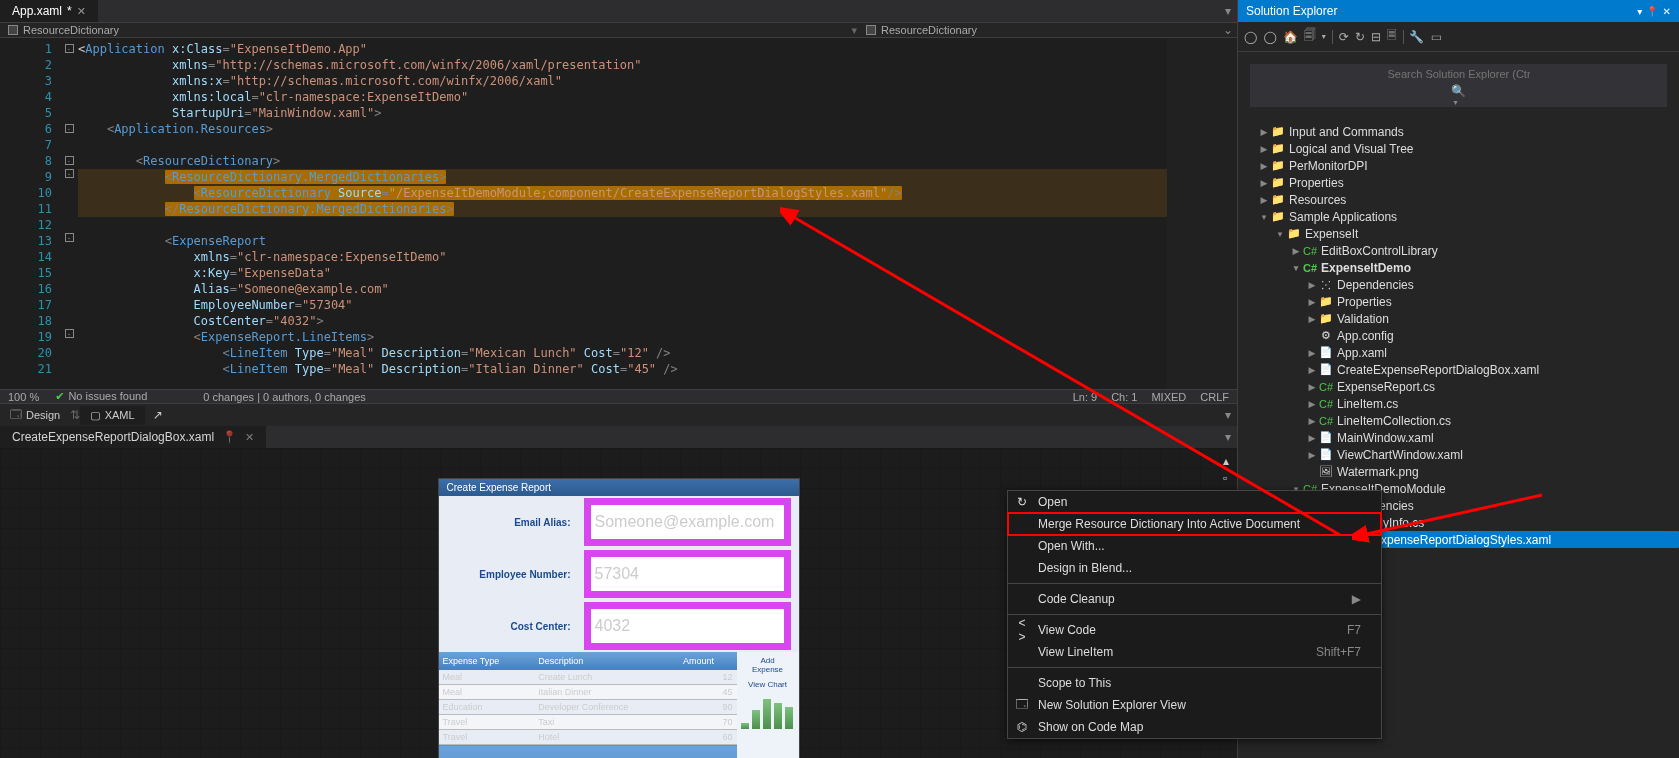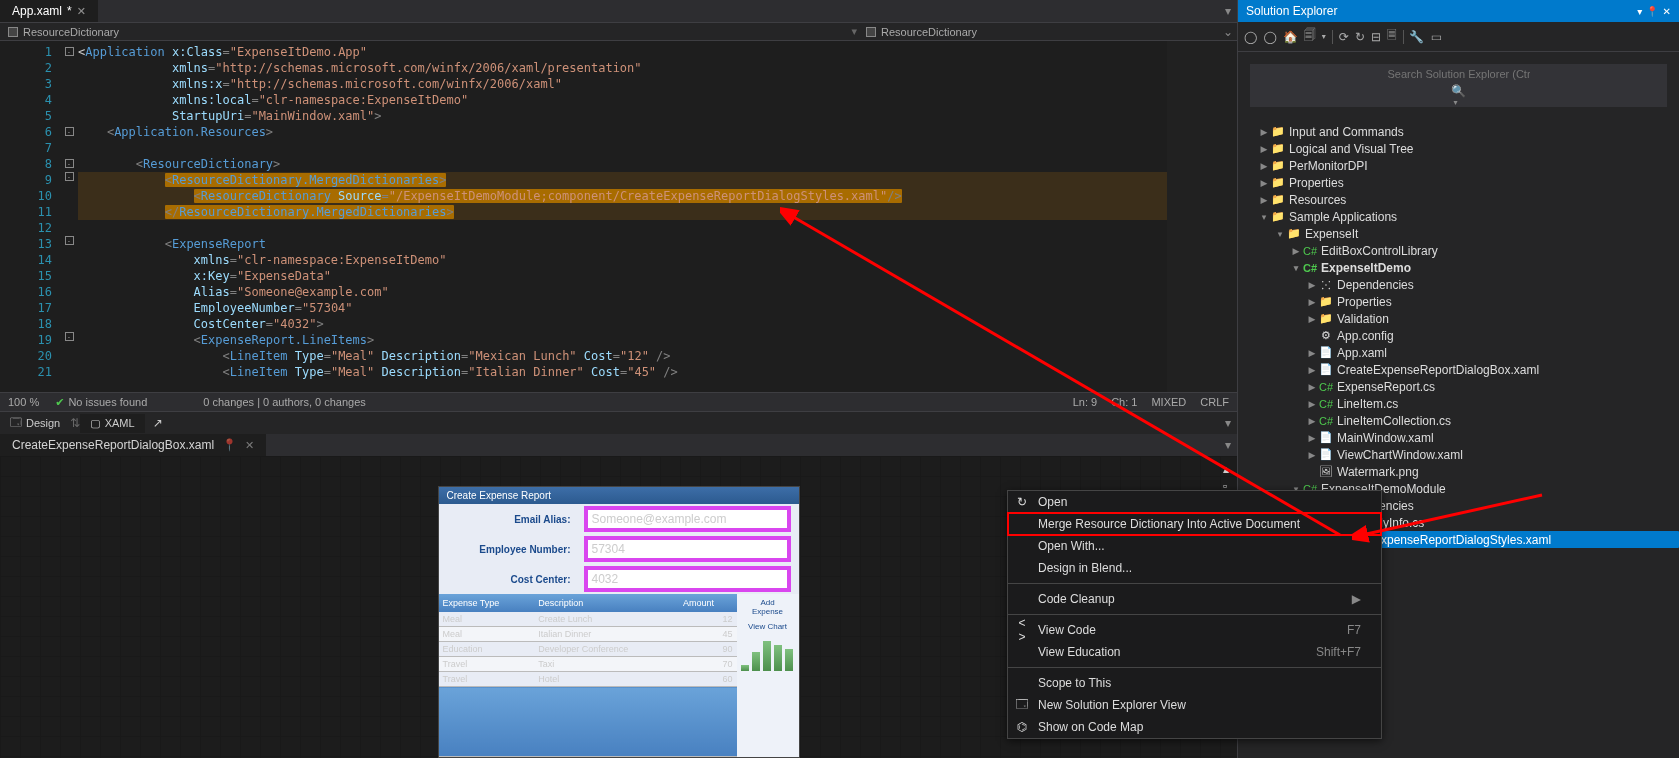--- a/index.html
+++ b/index.html
@@ -53,21 +53,21 @@
 .mode-tab.active { background:#1e1e1e; }
 
 
 .designer-tab-bar { display:flex; background:#2d2d30; height:24px; align-items:center; }
 .designer-surface { flex:1; background:#1c1c1c; display:flex; align-items:flex-start; justify-content:center; padding-top:30px; position:relative; }
 .designer-surface::before { content:''; position:absolute; inset:0; background-image: linear-gradient(#101010 1px, transparent 1px), linear-gradient(90deg, #101010 1px, transparent 1px); background-size: 20px 20px; opacity:0.2; }
 .design-form { width: 362px; background:#e8ecf5; border:1px solid #444; font-size:10px; position:relative; z-index:1; }
 .form-title { background: linear-gradient(#3d6ea8,#2c5a8f); color:#fff; padding:3px 8px; font-size:10px; }
 .form-row { display:flex; align-items:center; padding:2px 8px;gap:7px; }
 .form-label { width:130px; text-align:right; padding-right:6px; color:#1b4a8c; font-weight:bold; font-size:10px; }
-.form-input { flex:1; border:4px solid #d946ef; padding:2px 4px; font-size:12px; background:#fff; }
+.form-input { flex:1; border:7px solid #d946ef; padding:8px 4px; font-size:16px; background:#fff; }
 .expense-table { width:100%; font-size:9px; border-collapse:collapse; }
 .expense-table th { background: linear-gradient(#6aa3d9, #4880c0); color:#fff; padding:4px; text-align:left; font-weight:normal; }
 .expense-table td { padding:2px 4px; border-bottom:1px solid #bbb; }
 .expense-table tbody tr:nth-child(even){ background:#f3f5f9; }
 .chart-cell { background:#eef2f9; }
 .chart-btn { display:block; width:50px; text-align:center; font-size:8px; padding:2px; margin:2px auto; color:#1b4a8c; cursor:pointer; }
 .bars { height:40px; display:flex; align-items:flex-end; gap:3px; padding:4px; }
 .bar { width:8px; background: linear-gradient(#7fc17f,#4d904d); }
 
 
@@ -516,21 +516,21 @@
       <span>Code Cleanup</span>
       <span class="shortcut">▶</span>
     </div>
     <div class="menu-separator"></div>
     <div class="menu-item " style="position:relative;">
       <span class="menu-icon">&lt; &gt;</span>
       <span>View Code</span>
       <span class="shortcut">F7</span>
     </div>
     <div class="menu-item " style="position:relative;">
-      <span>View Education</span>
+      <span>View LineItem</span>
       <span class="shortcut">Shift+F7</span>
     </div>
     <div class="menu-separator"></div>
     <div class="menu-item " style="position:relative;">
       <span>Scope to This</span>
     </div>
     <div class="menu-item " style="position:relative;">
       <span class="menu-icon">🗔</span>
       <span>New Solution Explorer View</span>
     </div>

